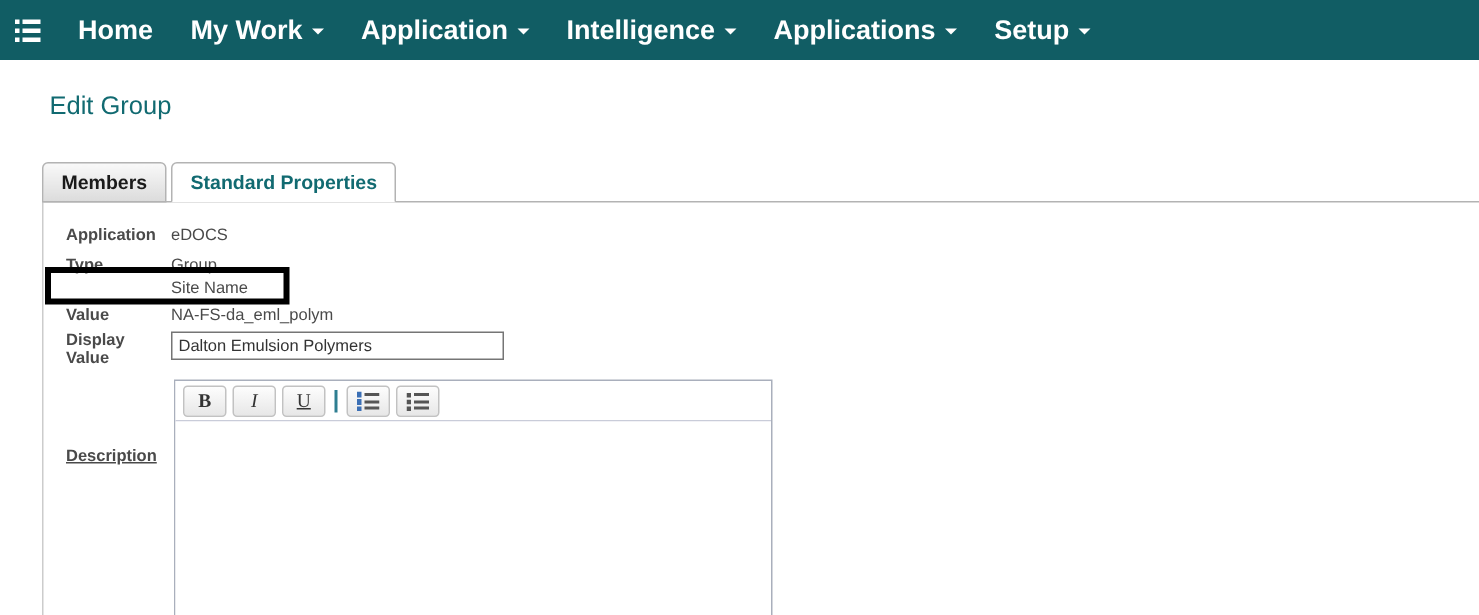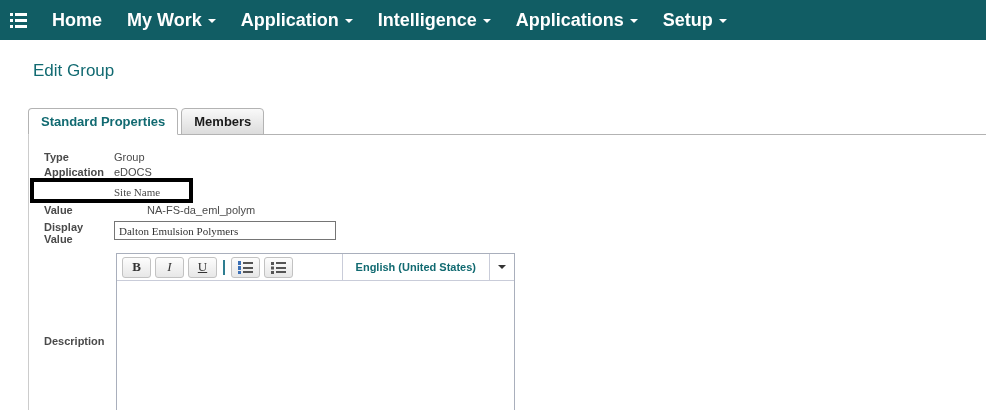--- a/index.html
+++ b/index.html
@@ -67,45 +67,45 @@
     border-top:1px solid #b3b3b3; border-left:1px solid #cccccc;
     margin-top:-1px; position:relative; z-index:1;
     padding:16px 0 0 15px;
     font-size:11px;
   }
   .row { display:flex; align-items:flex-start; }
   .row .lbl { width:70px; font-weight:bold; color:#4a4a4a; flex:none; }
   .row .val { color:#4a4a4a; }
   .row-app  { margin-bottom:8px; }
   .row-type { margin-bottom:3px; }
-  .row-attr { margin-bottom:6px;font-family:Liberation Serif, serif; }
-  .row-val  { margin-bottom:5px;gap:33px; }
+  .row-attr { margin-bottom:6px; }
+  .row-val  { margin-bottom:5px; }
   .row-disp { margin-bottom:8px; }
   .text-input {
     width:222px; height:19px;
     border:1px solid #757575; background:#fff;
-    font-family:Liberation Serif, serif; font-size:11px; color:#333;
+    font-family:Liberation Sans, sans-serif; font-size:11px; color:#333;
     padding:0 4px; outline:none;
   }
 
   
   .highlight-box {
     position:absolute; left:30px; top:178px;
     width:163px; height:25px;
     border:4px solid #000; background:transparent;
     z-index:6; pointer-events:none;
   }
 
   
   .editor {
     margin-left:2px; width:399px; height:159px;
     border:1px solid #a9afbc; background:#fff;
     display:flex; flex-direction:column;
   }
-  .desc-label { margin-top:82px; }
+  .desc-label { margin-top:45px;text-decoration:underline; }
   .toolbar {
     height:27px; flex:none;
     border-bottom:1px solid #c9ccd9;
     display:flex; align-items:center;
     padding:0 0 0 5px; background:#fff;
   }
   .tb-btn {
     width:29px; height:21px; margin-right:4px;
     border:1px solid #c2c2c2; border-radius:3px;
     background:linear-gradient(#fdfdfd,#e7e7e7);
@@ -178,34 +178,34 @@
   </a>
   <a class="nav-item">
     <span>Setup</span>
     <span class="caret-down"></span>
   </a>
 </nav>
 
 <h1 class="page-title">Edit Group</h1>
 
 <div class="tabs">
+  <div class="tab">Members</div>
   <div class="tab active">Standard Properties</div>
-  <div class="tab">Members</div>
 </div>
 
 <div class="panel">
+
+  <div class="row row-app">
+    <span class="lbl">Application</span>
+    <span class="val">eDOCS</span>
+  </div>
 
   <div class="row row-type">
     <span class="lbl">Type</span>
     <span class="val">Group</span>
-  </div>
-
-  <div class="row row-app">
-    <span class="lbl">Application</span>
-    <span class="val">eDOCS</span>
   </div>
 
   <div class="row row-attr">
     <span class="lbl"></span>
     <span class="val">Site Name</span>
   </div>
 
   <div class="row row-val">
     <span class="lbl">Value</span>
     <span class="val">NA-FS-da_eml_polym</span>
@@ -238,26 +238,20 @@
         <div class="tb-btn">
           <svg class="icon-svg" width="15" height="13" viewBox="0 0 15 13">
             <rect x="0" y="1" width="3" height="3" fill="#555"></rect>
             <rect x="5" y="1" width="10" height="2" fill="#555"></rect>
             <rect x="0" y="5.5" width="3" height="3" fill="#555"></rect>
             <rect x="5" y="6" width="10" height="2" fill="#555"></rect>
             <rect x="0" y="10" width="3" height="3" fill="#555"></rect>
             <rect x="5" y="10" width="10" height="2" fill="#555"></rect>
           </svg>
         </div>
-        <div class="lang-box">
-          <span class="lang-label">English (United States)</span>
-          <span class="lang-caret-btn">
-            <span class="caret-small"></span>
-          </span>
-        </div>
       </div>
       <div class="editor-body"></div>
     </div>
   </div>
 
 </div>
 
 <div class="highlight-box"></div>
 
 </body></html>

